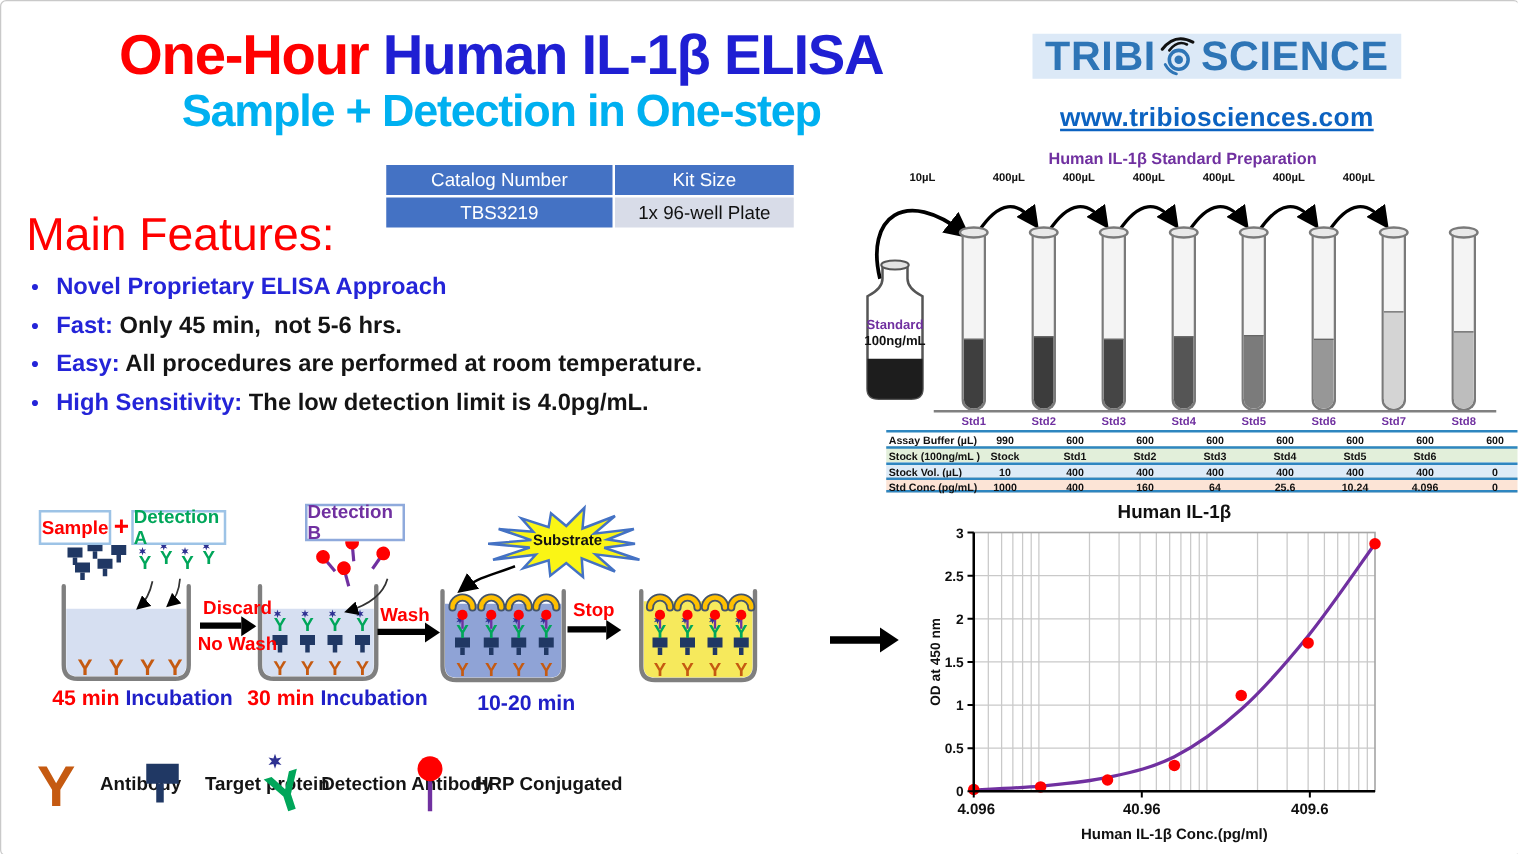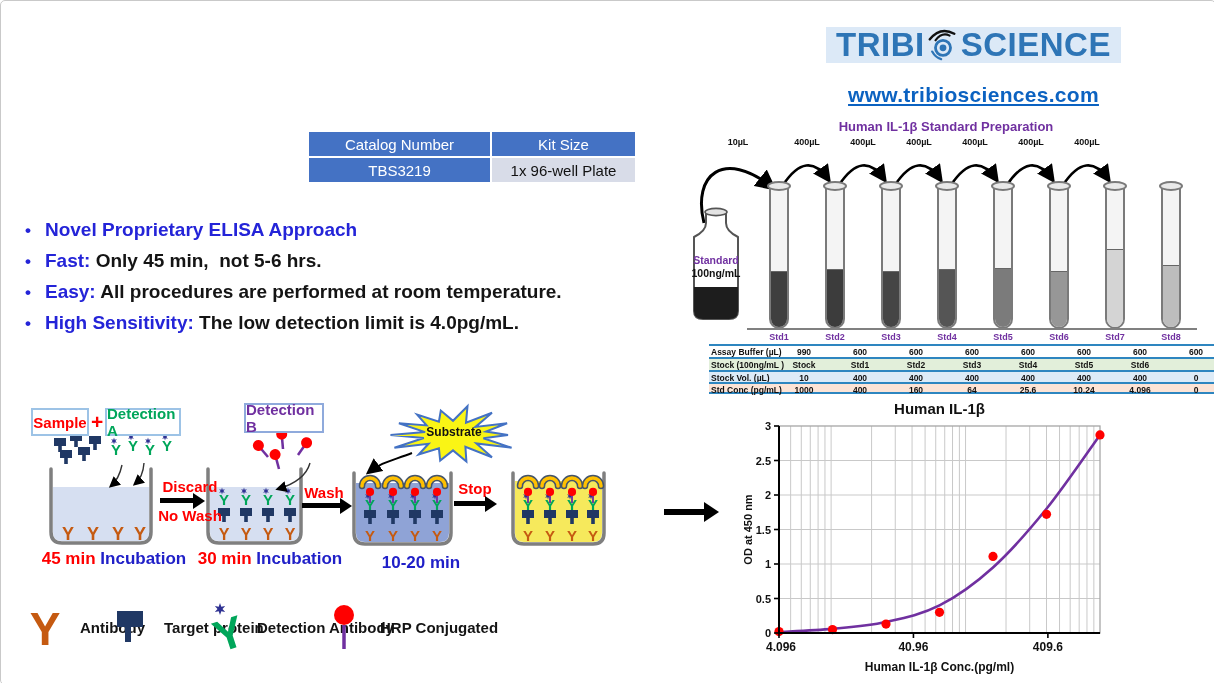--- a/index.html
+++ b/index.html
@@ -63,20 +63,26 @@
   
   .lg-item{position:absolute;display:flex;align-items:center;gap:7px;height:60px;}
   .lg-item .lbl{font-weight:bold;font-size:15px;color:#141414;white-space:nowrap;}
   svg{display:block;}
 </style>
 </head>
 <body>
 
 <div class="slide">
 
+  <div class="abs title-wrap">
+    <div class="title-l1">
+      <span class="title-red">One-Hour </span><span class="title-blue">Human IL-1β ELISA</span>
+    </div>
+    <div class="title-l2">Sample + Detection in One-step</div>
+  </div>
 
   <div class="abs logo-wrap">
     <div class="logo-box">
       <span>TRIBI</span>
       <svg width="32" height="32" viewBox="0 0 34 34" style="display:inline-block">
         <path d="M3 11 Q 14 -3 29 5" stroke="#111" stroke-width="2.6" fill="none" stroke-linecap="round"></path>
         <path d="M9 12 Q 16 3 24 7" stroke="#111" stroke-width="2.2" fill="none" stroke-linecap="round"></path>
         <circle cx="17" cy="20" r="8" stroke="#2E75B6" stroke-width="3" fill="none"></circle>
         <circle cx="17" cy="20" r="3.6" fill="#2E75B6"></circle>
         <path d="M5.5 24 Q 9 30.5 15 32" stroke="#2E75B6" stroke-width="2.4" fill="none" stroke-linecap="round"></path>
@@ -86,20 +92,21 @@
     <a class="logo-url" href="#">www.tribiosciences.com</a>
   </div>
 
   <div class="abs catalog">
     <div class="cat-h">Catalog Number</div>
     <div class="cat-h">Kit Size</div>
     <div class="cat-d1">TBS3219</div>
     <div class="cat-d2">1x 96-well Plate</div>
   </div>
 
+  <div class="abs mf-head">Main Features:</div>
   <div class="abs features">
       <div class="feature-item"><span class="bullet">•</span><span class="lead">Novel Proprietary ELISA Approach</span></div>
       <div class="feature-item"><span class="bullet">•</span><span class="lead">Fast:</span><span class="rest"> Only 45 min,  not 5-6 hrs.</span></div>
       <div class="feature-item"><span class="bullet">•</span><span class="lead">Easy:</span><span class="rest"> All procedures are performed at room temperature.</span></div>
       <div class="feature-item"><span class="bullet">•</span><span class="lead">High Sensitivity:</span><span class="rest"> The low detection limit is 4.0pg/mL.</span></div>
     </div>
 
   <div class="abs prep-title">Human IL-1β Standard Preparation</div>
   <svg class="abs" style="left:685px;top:128px;" width="520" height="102" viewBox="0 0 520 102">
       <defs>

